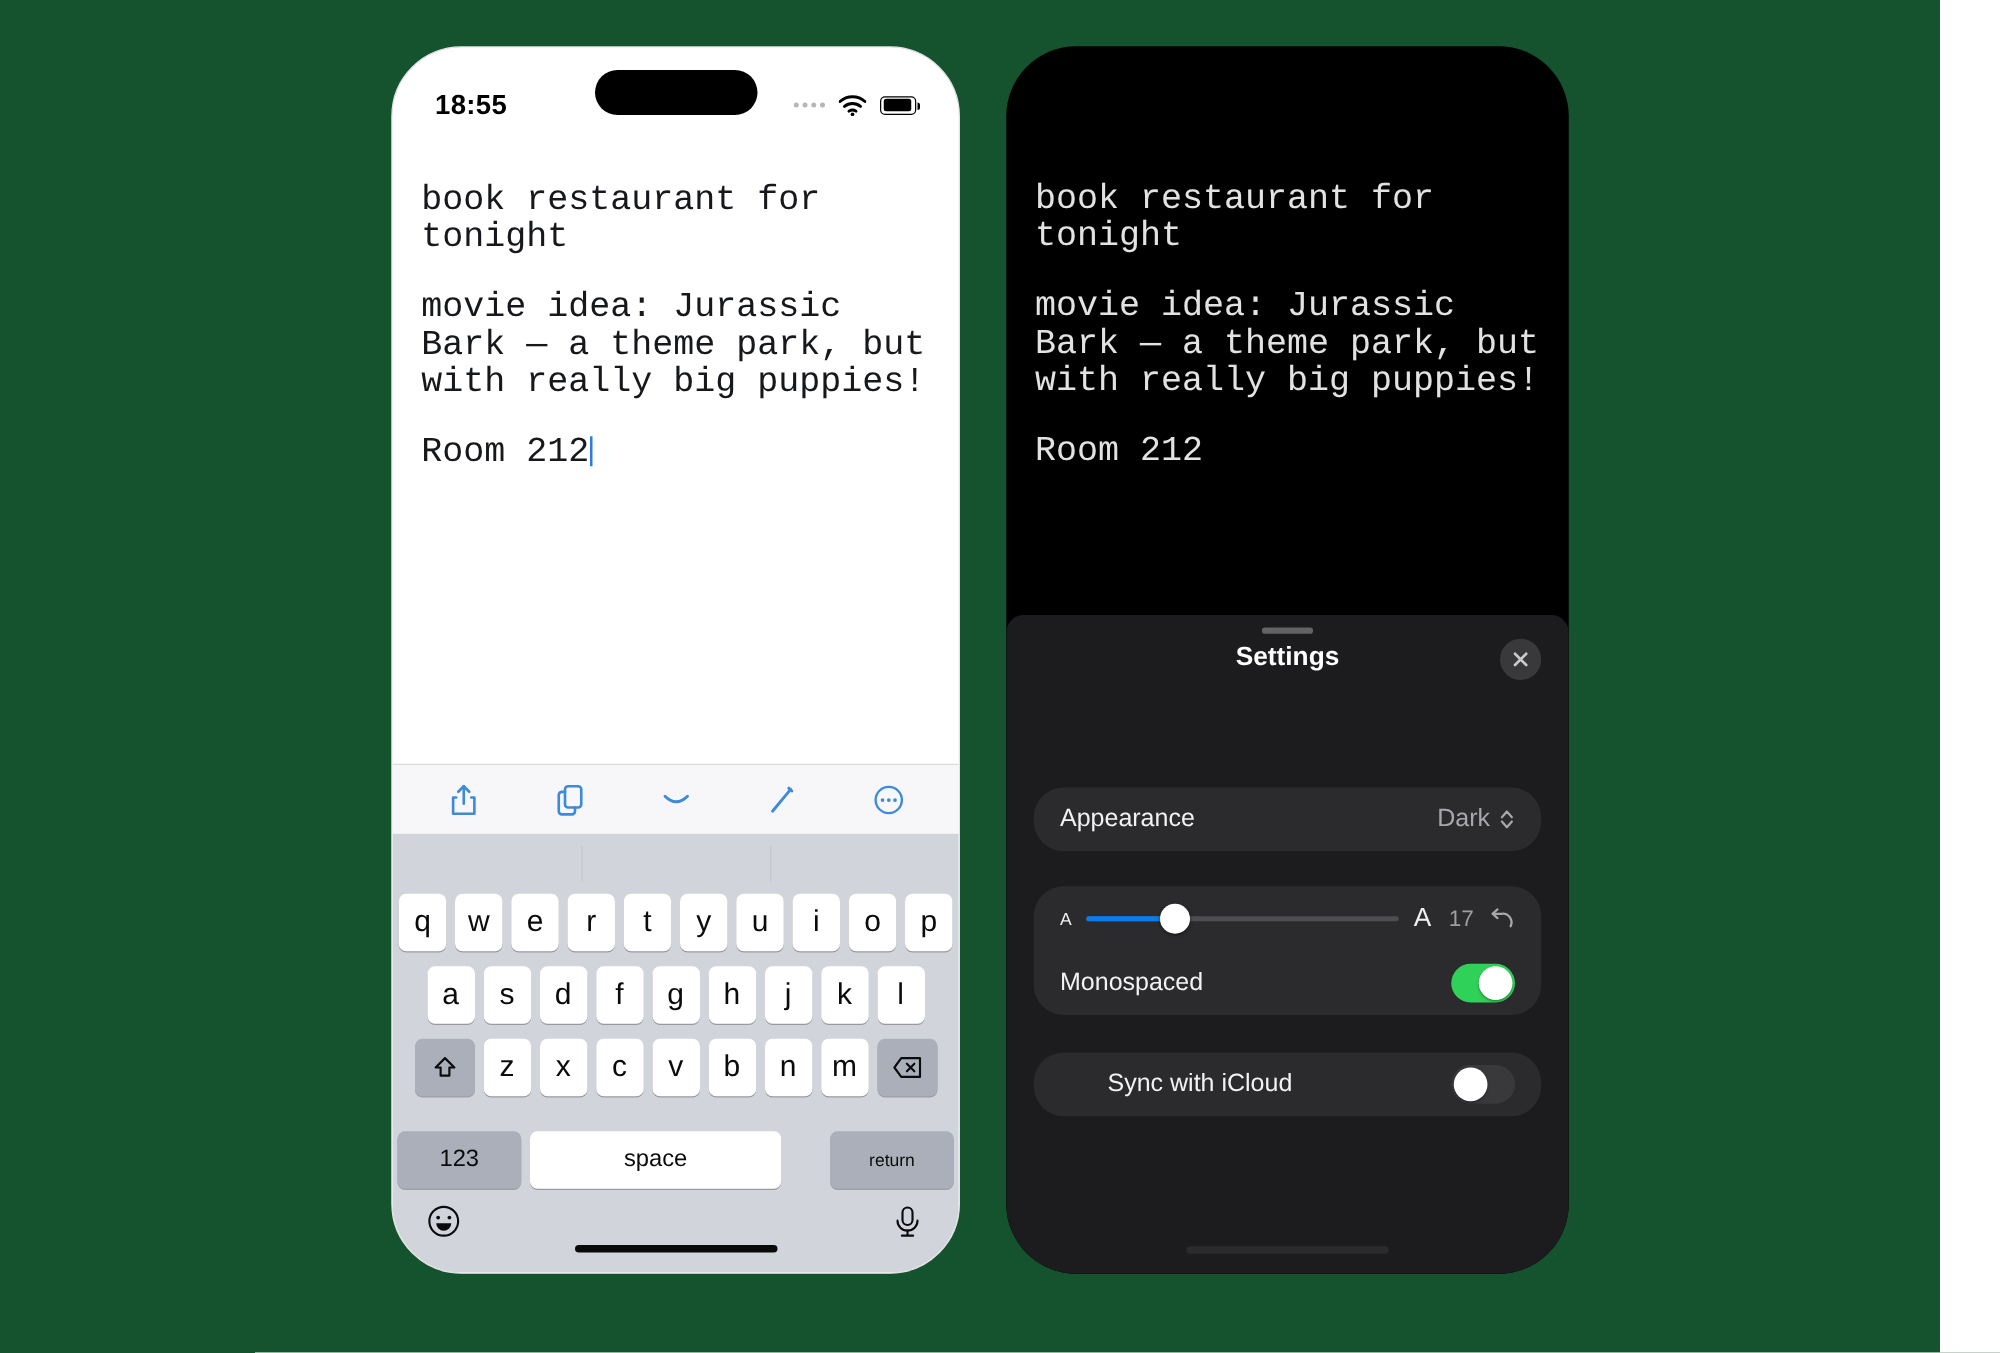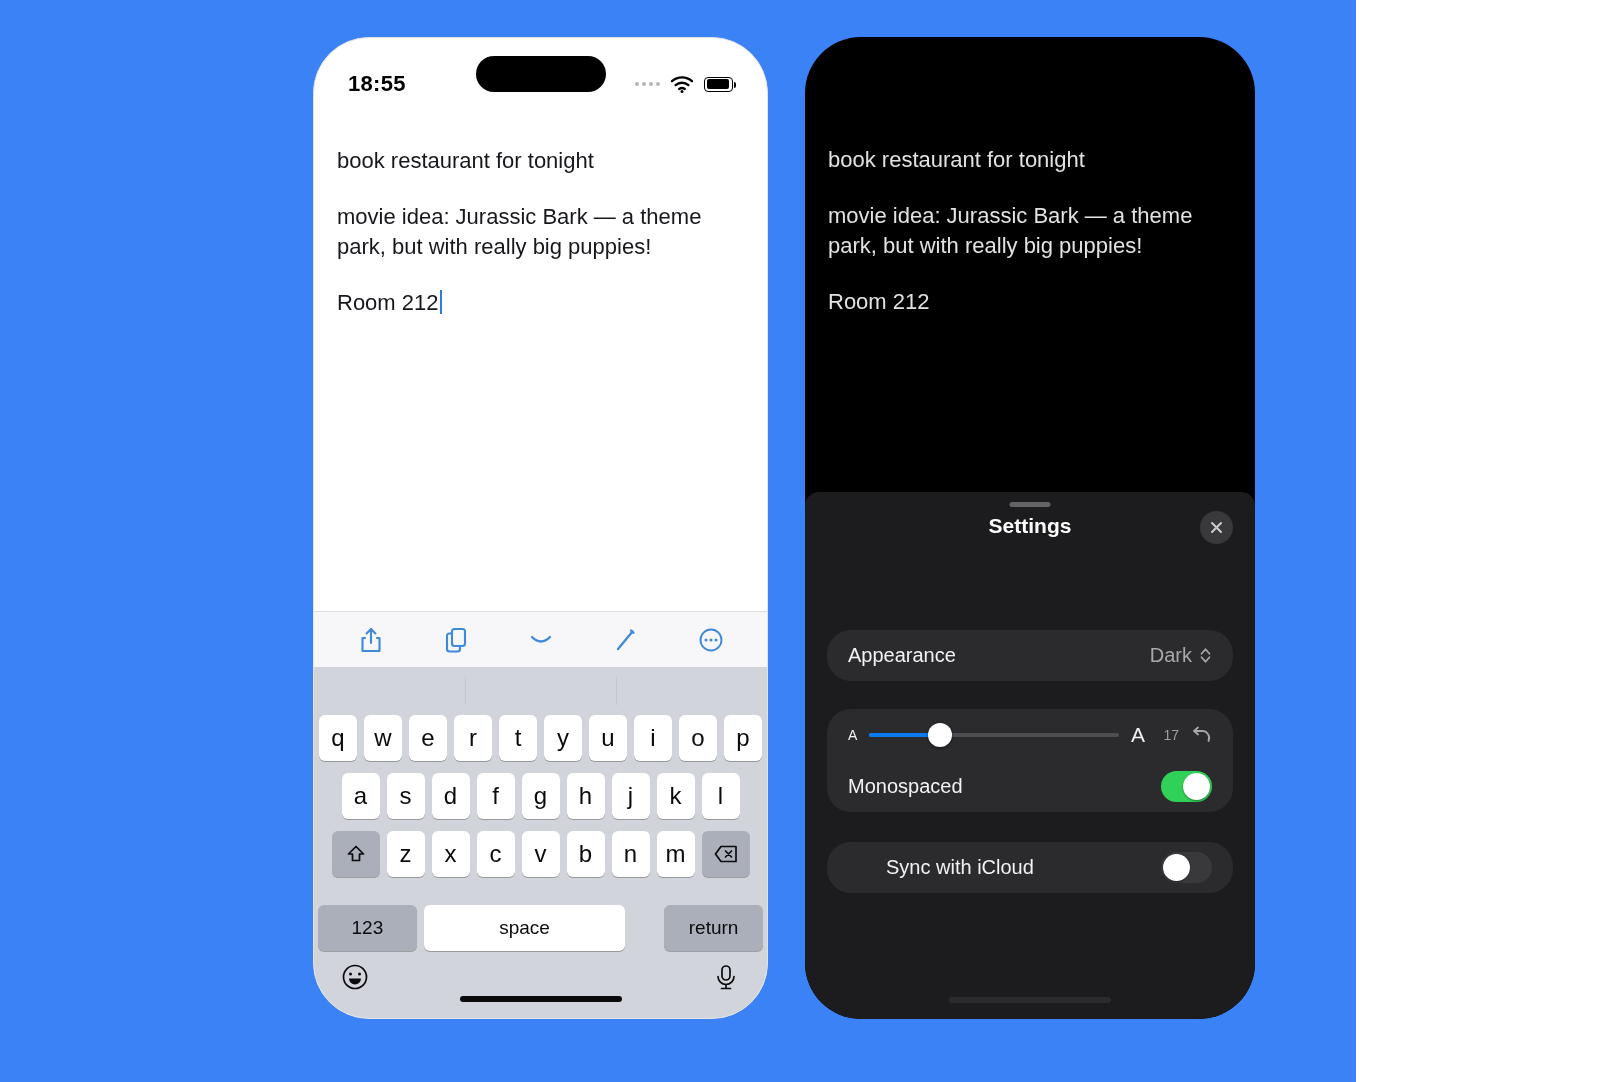--- a/index.html
+++ b/index.html
@@ -7,23 +7,23 @@
   html, body {
     width: 1600px;
     height: 1082px;
     background: #ffffff;
     font-family: "Liberation Sans", sans-serif;
     overflow: hidden;
   }
 
   #stage {
     position: relative;
-    width: 1356px;
+    width: 1552px;
     height: 1082px;
-    background: #3b82f6;
+    background: #14532d;
   }
 
   
   .phone {
     position: absolute;
     overflow: hidden;
   }
 
   #phone-light {
     left: 313px;
@@ -102,22 +102,22 @@
     background: #000;
   }
 
   
   .note-body {
     position: absolute;
     left: 0; right: 0;
     top: 74px;
   }
   .note-text {
-    font-family: Liberation Sans, sans-serif;
-    font-size: 22px;
+    font-family: Liberation Mono, monospace;
+    font-size: 28px;
     line-height: 30px;
     letter-spacing: 0px;
     white-space: pre-wrap;
     padding: 34px 23px 0 23px;
   }
   #phone-light .note-text { color: #16181c; }
   #phone-dark  .note-text { color: #e2e2e2; }
 
   .caret {
     display: inline-block;
@@ -193,21 +193,21 @@
     align-items: center;
     justify-content: center;
     font-size: 24px;
     color: #0b0b0d;
     cursor: pointer;
     font-family: "Liberation Sans", sans-serif;
   }
   .key.wide  { width: 48px; background: #aaafba; box-shadow: 0 1px 0 rgba(0,0,0,0.25); }
   .key.num   { width: 106px; height: 46px; background: #aaafba; font-size: 19px; box-shadow: 0 1px 0 rgba(0,0,0,0.25); }
   .key.space { width: 216px; height: 46px; font-size: 19px; }
-  .key.ret   { width: 106px; height: 46px; background: #aaafba; font-size: 19px; box-shadow: 0 1px 0 rgba(0,0,0,0.25); margin-left: 32px; }
+  .key.ret   { width: 106px; height: 46px; background: #aaafba; font-size: 14px; box-shadow: 0 1px 0 rgba(0,0,0,0.25); margin-left: 32px; }
 
   #kb-row3 { gap: 7px; padding: 0 4px; justify-content: center; }
   #kb-row4 { gap: 7px; padding: 16px 4px; justify-content: center; margin-bottom: 0; }
 
   #kb-bottom {
     position: absolute;
     left: 0; right: 0;
     bottom: 0;
     height: 66px;
     display: flex;
@@ -329,21 +329,21 @@
     left: 28.5%;
     top: 50%;
     transform: translate(-50%, -50%);
     width: 24px; height: 24px;
     border-radius: 50%;
     background: #ffffff;
     box-shadow: 0 1px 3px rgba(0,0,0,0.5);
     cursor: grab;
   }
   #fontsize-value {
-    font-size: 14px;
+    font-size: 18px;
     color: #9d9da2;
     min-width: 22px;
     text-align: right;
   }
   #fontsize-reset { cursor: pointer; display:flex; align-items:center; }
 
   
   .toggle {
     margin-left: auto;
     width: 51px;

